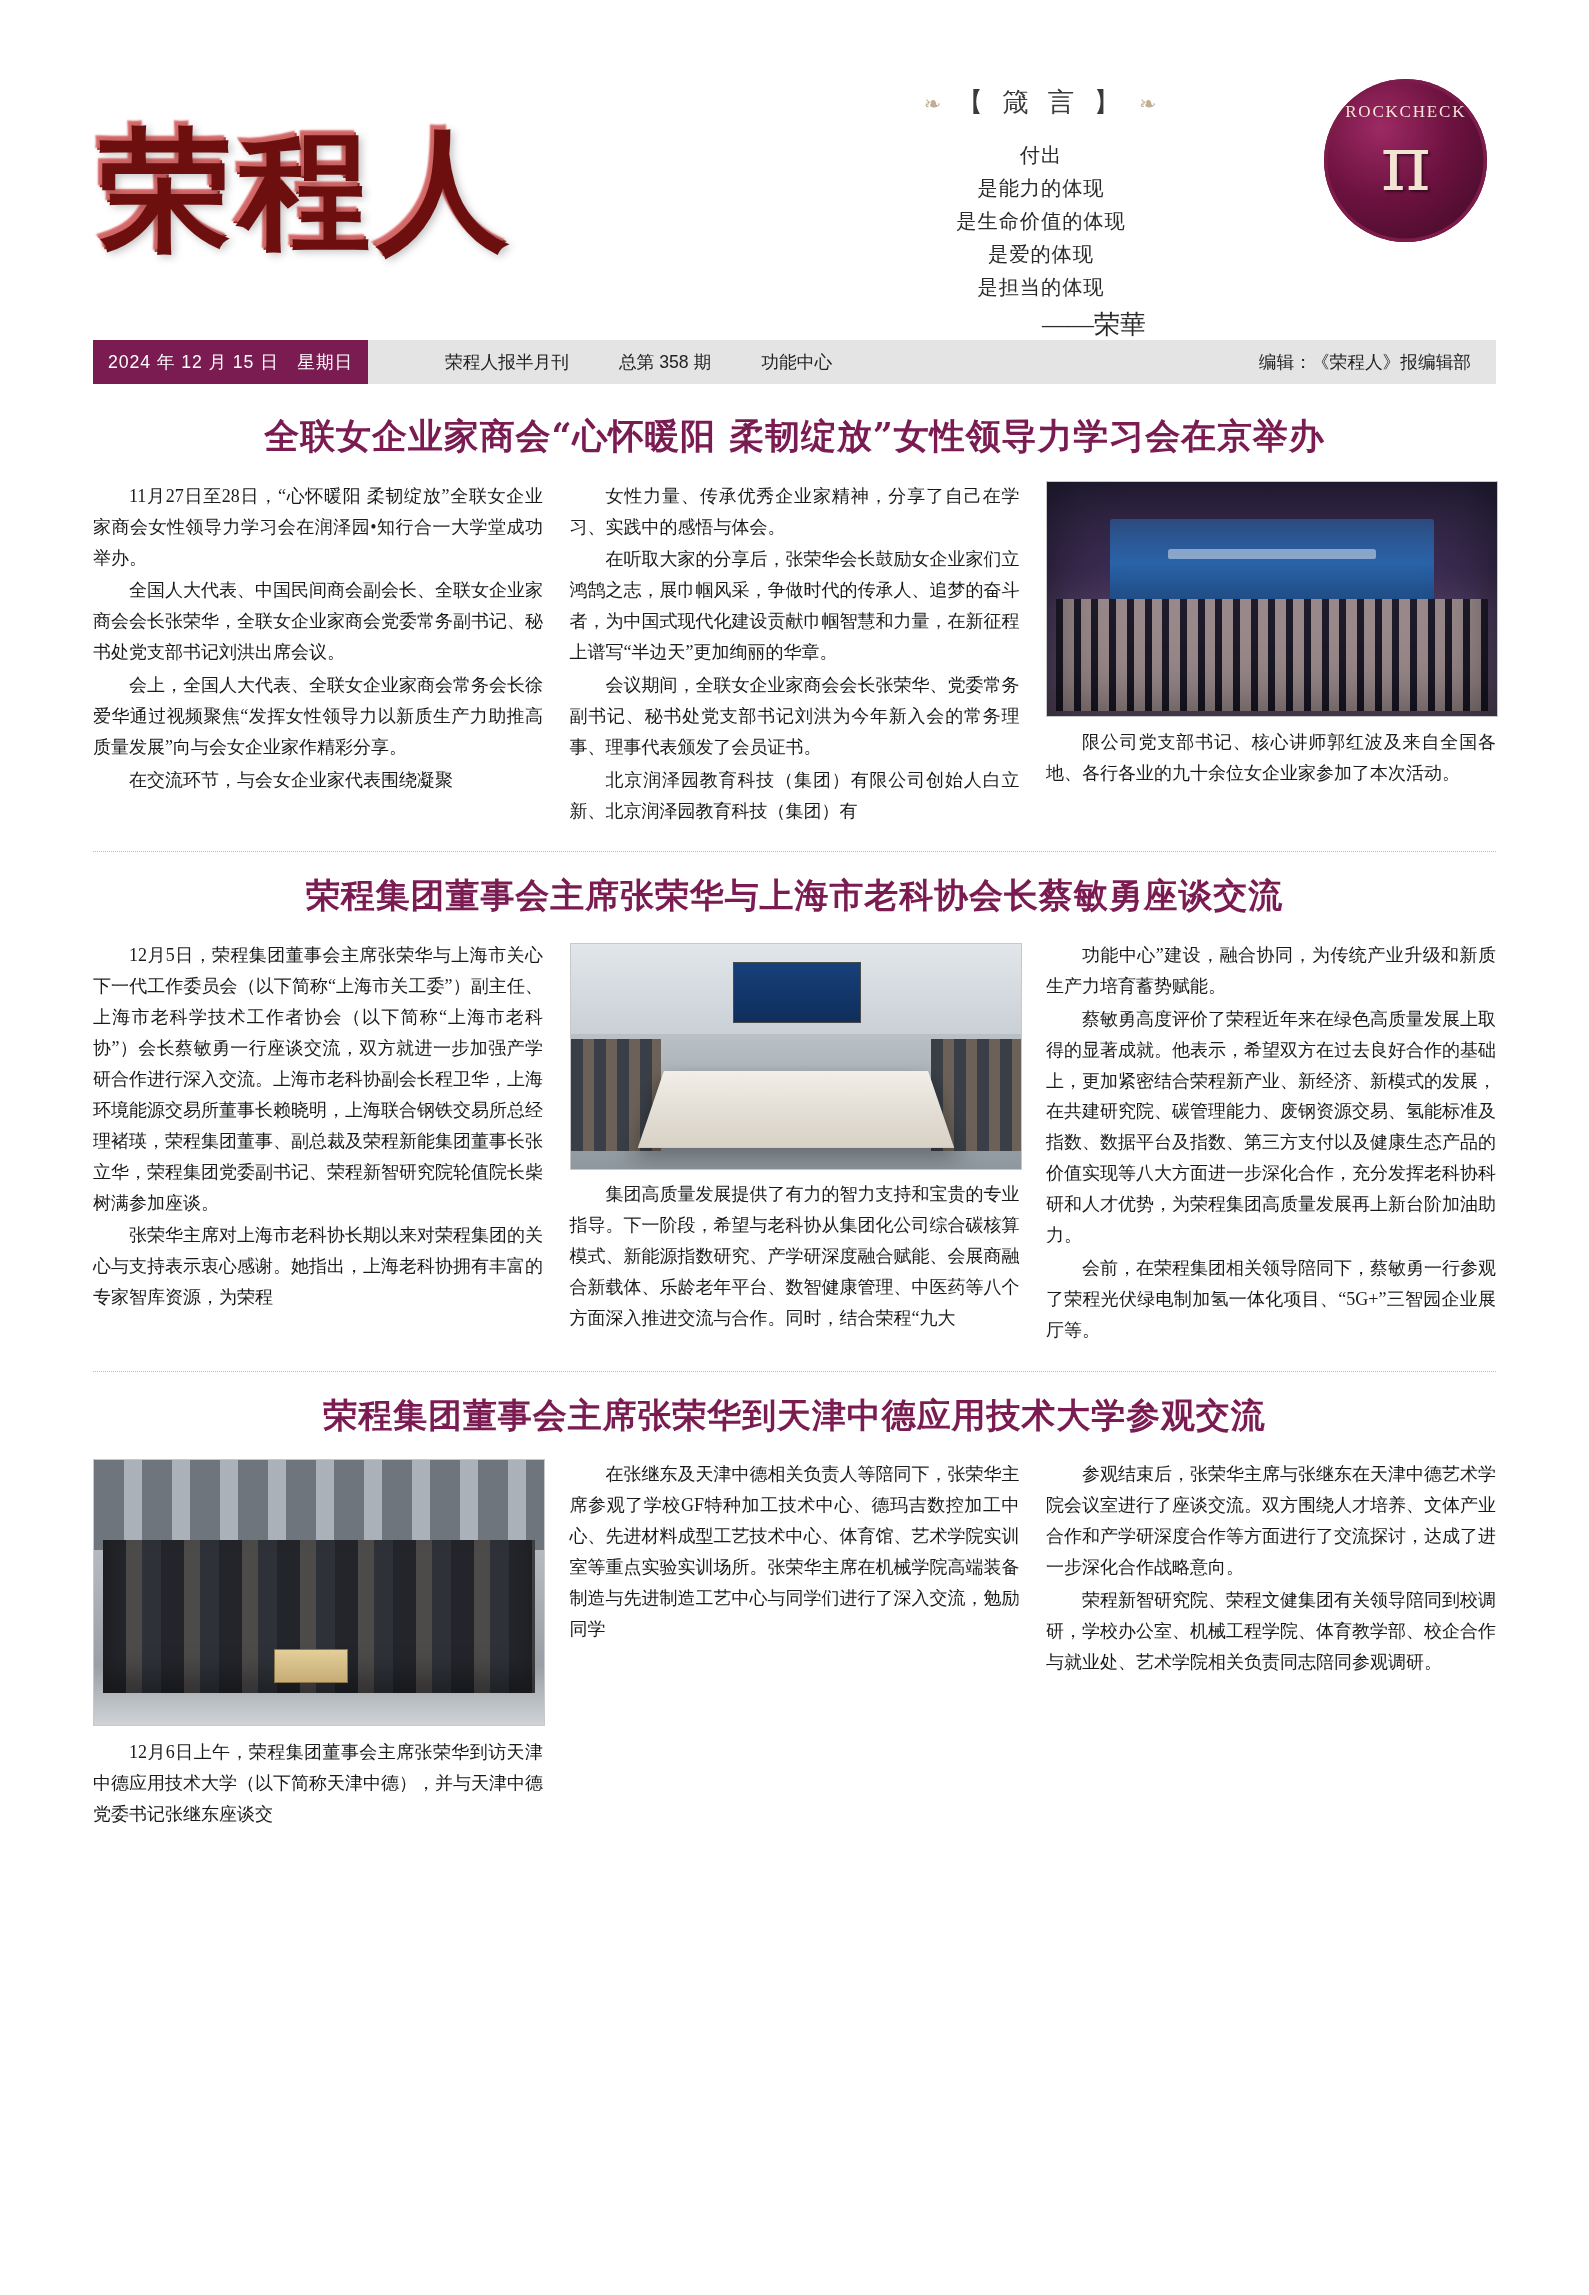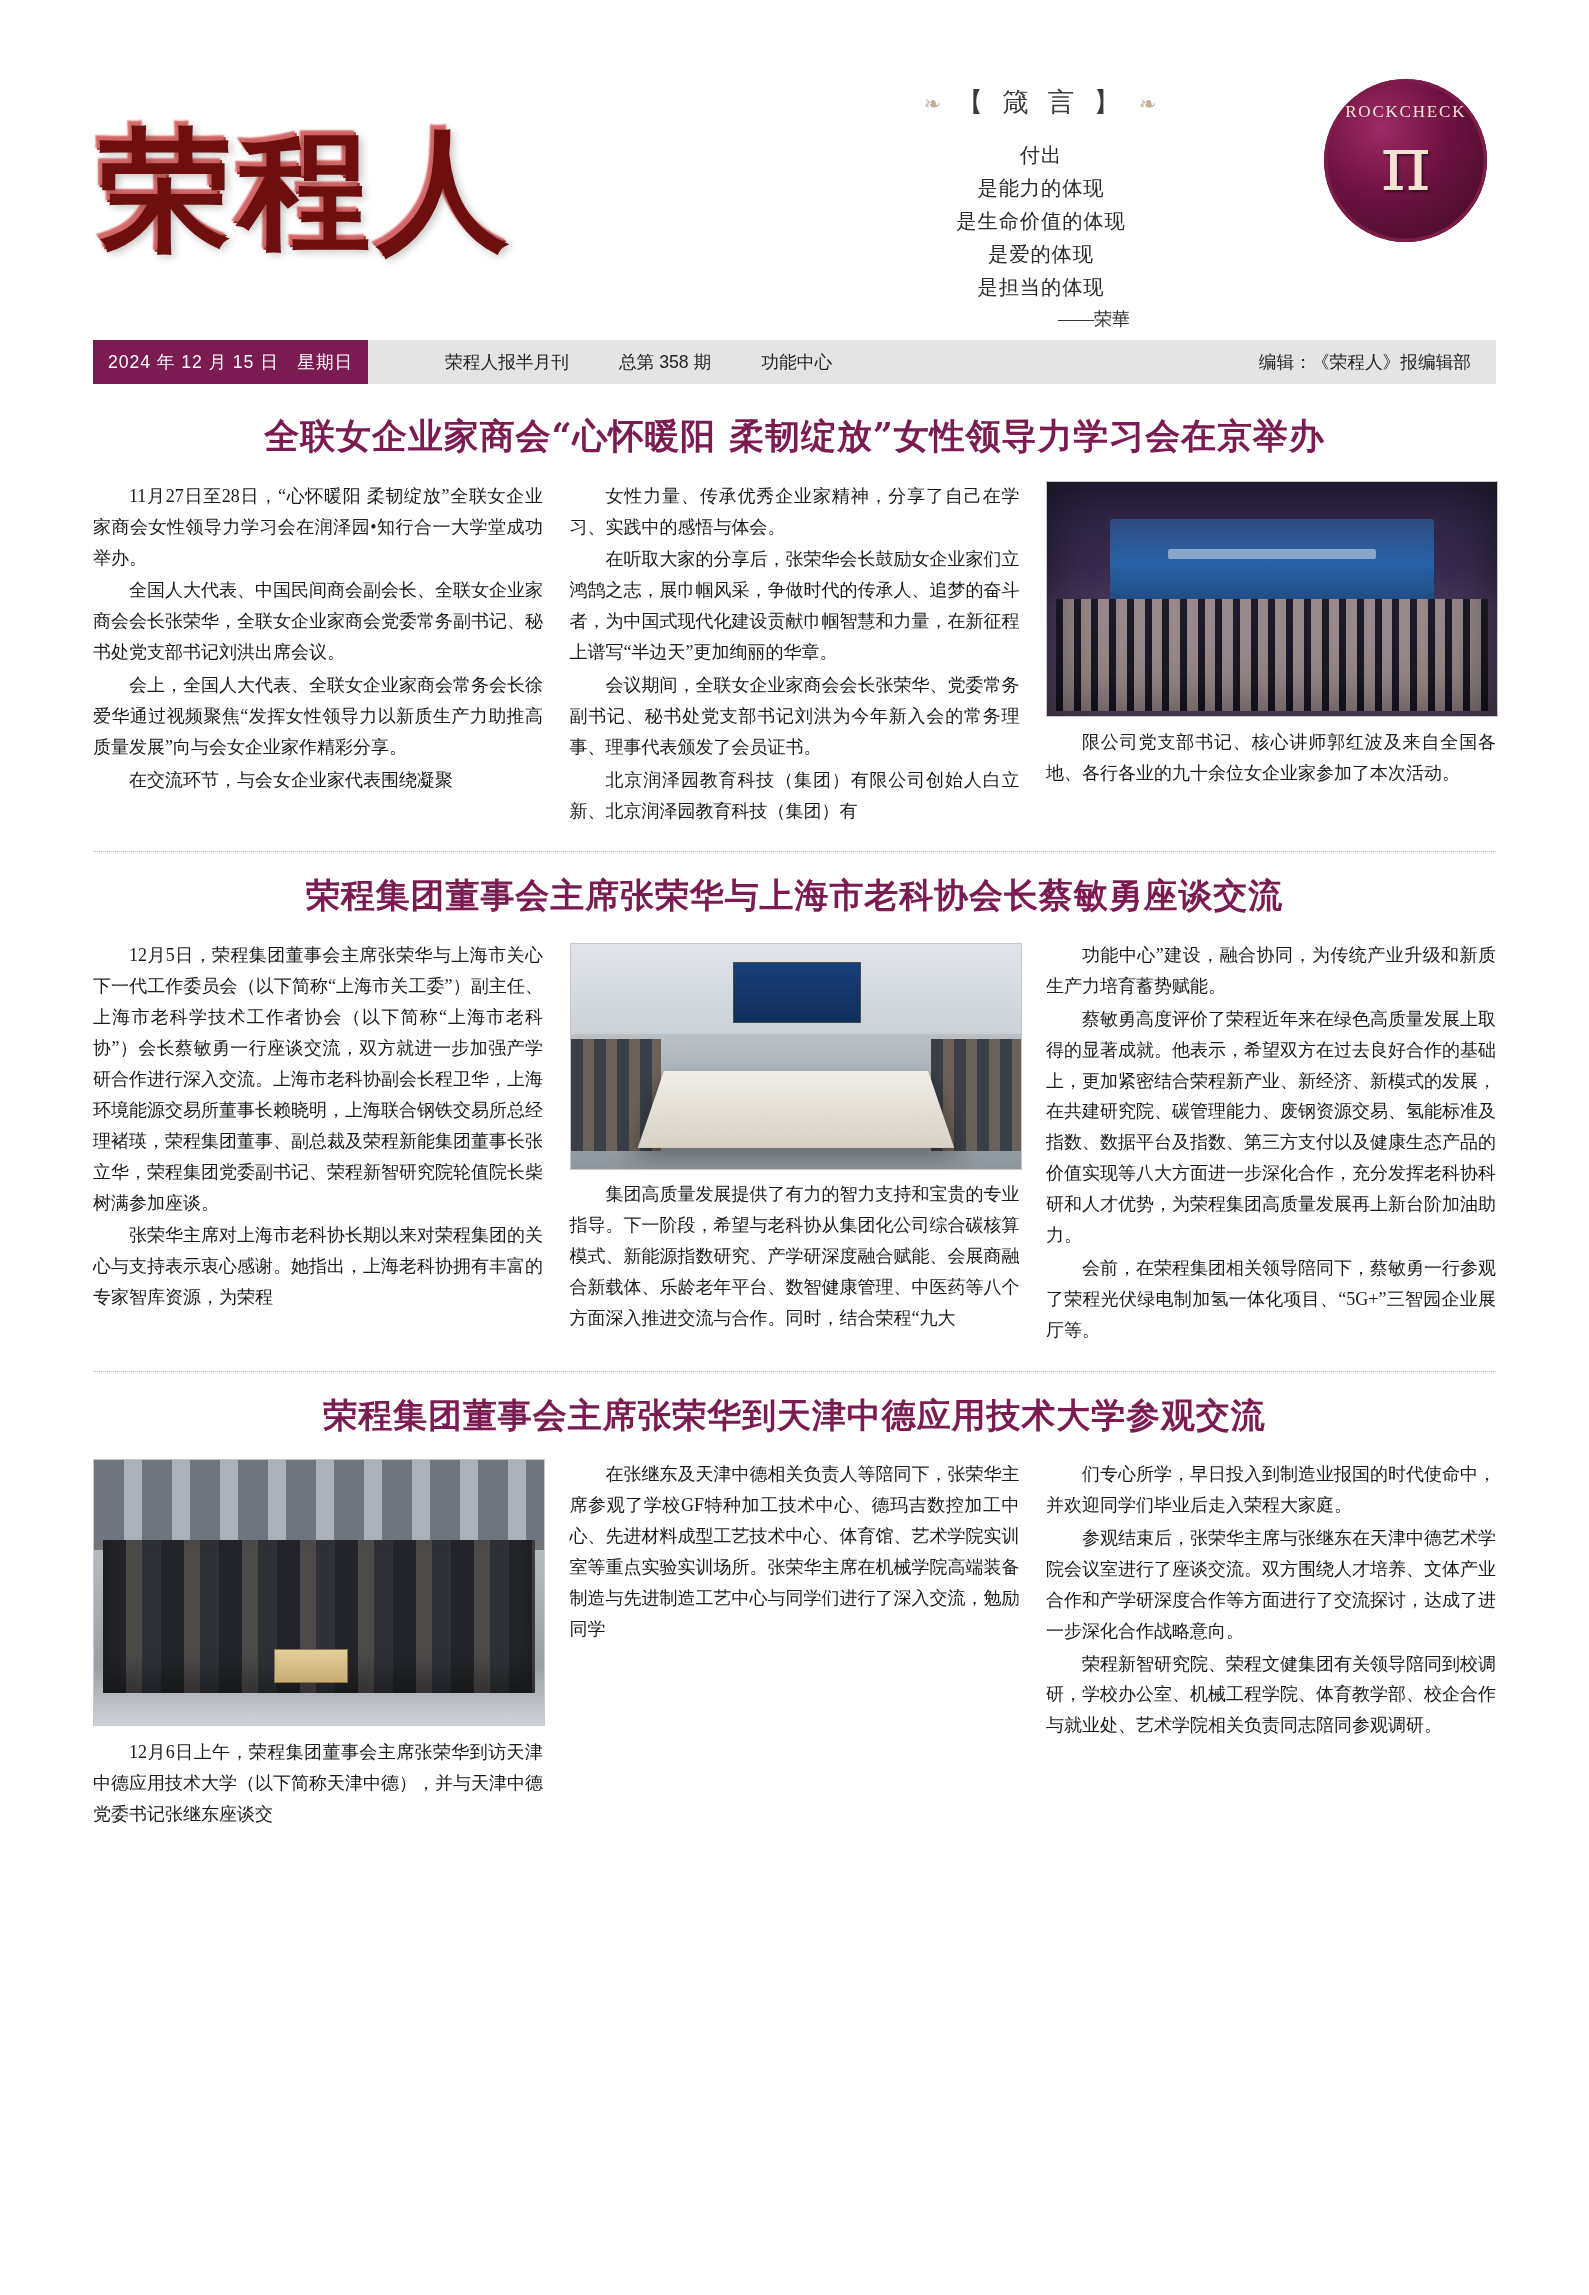--- a/index.html
+++ b/index.html
@@ -71,21 +71,21 @@
   }
   .motto-lines {
     margin-top: 19.4px;
     font-size: 20.3px;
     line-height: 1.62;
     color: #2b2b2b;
     letter-spacing: 0.9px;
   }
   .motto-sign {
     margin-top: 3.5px;
-    font-size: 18px;
+    font-size: 26px;
     color: #2b2b2b;
     padding-left: 106px;
   }
   .brand-seal {
     position: absolute;
     right: 8.8px;
     top: 79px;
     width: 163px;
     height: 163px;
     border-radius: 50%;
@@ -370,20 +370,19 @@
         <div class="floor"></div>
         <div class="crowd"></div>
         <div class="model"></div>
       </div>
       <p>12月6日上午，荣程集团董事会主席张荣华到访天津中德应用技术大学（以下简称天津中德），并与天津中德党委书记张继东座谈交</p>
     </div>
     <div class="col">
       <p>在张继东及天津中德相关负责人等陪同下，张荣华主席参观了学校GF特种加工技术中心、德玛吉数控加工中心、先进材料成型工艺技术中心、体育馆、艺术学院实训室等重点实验实训场所。张荣华主席在机械学院高端装备制造与先进制造工艺中心与同学们进行了深入交流，勉励同学</p>
     </div>
     <div class="col">
-      <p>们专心所学，早日投入到制造业报国的时代使命中，并欢迎同学们毕业后走入荣程大家庭。</p>
       <p>参观结束后，张荣华主席与张继东在天津中德艺术学院会议室进行了座谈交流。双方围绕人才培养、文体产业合作和产学研深度合作等方面进行了交流探讨，达成了进一步深化合作战略意向。</p>
       <p>荣程新智研究院、荣程文健集团有关领导陪同到校调研，学校办公室、机械工程学院、体育教学部、校企合作与就业处、艺术学院相关负责同志陪同参观调研。</p>
     </div>
   </div>
 
 </div>
 
 
 </body></html>

